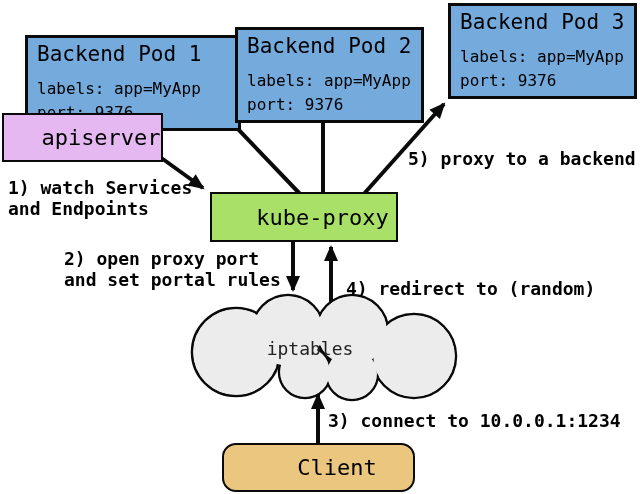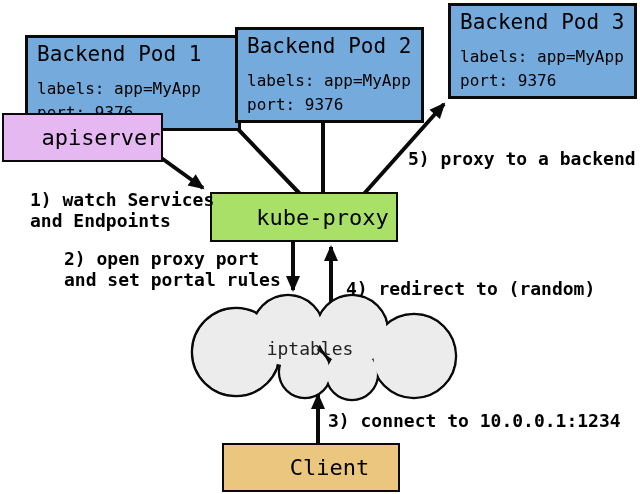--- a/index.html
+++ b/index.html
@@ -99,27 +99,27 @@
   </div>
 
   <div class="box namebox apiserver" style="left:2px;top:113px;width:161px;height:49px;">
     <span>apiserver</span>
   </div>
 
   <div class="box namebox kubeproxy" style="left:210px;top:192px;width:188px;height:50px;">
     <span>kube-proxy</span>
   </div>
 
-  <div class="box namebox client" style="left:222px;top:443px;width:178px;height:49px;">
+  <div class="box namebox client" style="left:222px;top:443px;width:193px;height:49px;border-radius:14px;">
     <span>Client</span>
   </div>
 
   <div class="cloud-label" style="left:262px;top:338px;width:96px;text-align:center;">iptables</div>
 
-  <div class="note" style="left:8px;top:189px;margin-left:22px;">
+  <div class="note" style="left:8px;top:177px;">
     <div>1) watch Services</div>
     <div>and Endpoints</div>
   </div>
   <div class="note" style="left:64px;top:248px;">
     <div>2) open proxy port</div>
     <div>and set portal rules</div>
   </div>
   <div class="note" style="left:328px;top:410px;">
     <div>3) connect to 10.0.0.1:1234</div>
   </div>

